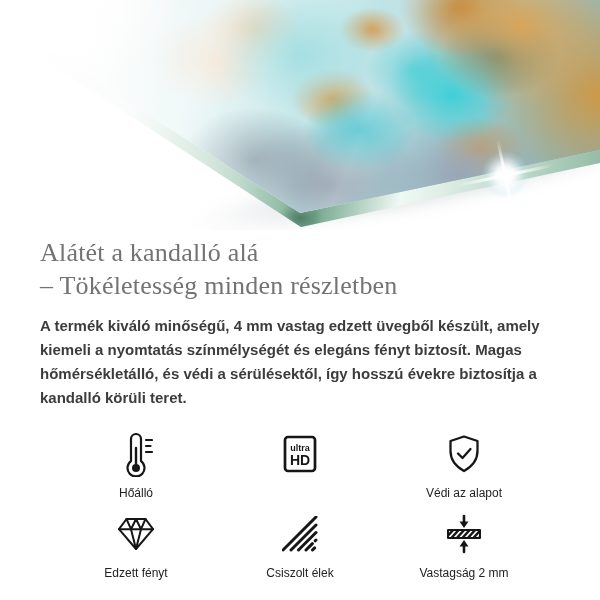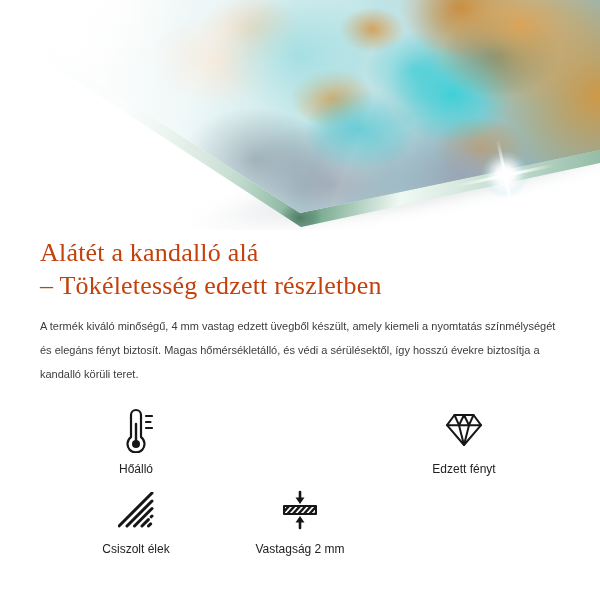--- a/index.html
+++ b/index.html
@@ -72,25 +72,25 @@
   }
   .sparkle .ray-v {
     left:-1.5px; top:-36px; width:3px; height:76px; transform:rotate(-12deg);
     background:linear-gradient(to bottom, rgba(255,255,255,0), #fff 42%, #fff 58%, rgba(255,255,255,0));
   }
 
   
   .content { padding:6px 40px 0 40px; }
   .title {
     font-family:"Liberation Serif","DejaVu Serif",serif;
-    font-size:26px; font-weight:400; color:#c2410c;
+    font-size:26px; font-weight:400; color:#737373;
     line-height:33px; margin:0 0 12px 0; letter-spacing:.2px;
   }
   .description {
-    font-size:11px; color:#3c3c3c; line-height:24px; margin:0; max-width:525px;
+    font-size:15px; color:#3c3c3c; line-height:24px; margin:0; max-width:525px;font-weight:bold;
   }
 
   
   .features {
     display:grid; grid-template-columns:repeat(3,1fr);
     row-gap:12px; margin-top:22px; padding:0 14px;
   }
   .feature { display:flex; flex-direction:column; align-items:center; }
   .feature .icon { height:44px; display:flex; align-items:center; justify-content:center; }
   .feature .label { margin-top:10px; font-size:12px; color:#222; line-height:14px; text-align:center; }
@@ -110,41 +110,57 @@
   <div class="sparkle">
     <div class="glow"></div>
     <div class="ray ray-h"></div>
     <div class="ray ray-v"></div>
   </div>
 </div>
 
 <div class="content">
   <h1 class="title">
     <span>Alátét a kandalló alá</span><br>
-    <span>– Tökéletesség edzett részletben</span>
+    <span>– Tökéletesség minden részletben</span>
   </h1>
   <p class="description">A termék kiváló minőségű, 4 mm vastag edzett üvegből készült, amely kiemeli a nyomtatás színmélységét és elegáns fényt biztosít. Magas hőmérsékletálló, és védi a sérülésektől, így hosszú évekre biztosítja a kandalló körüli teret.</p>
 
   <div class="features">
 
     <div class="feature">
       <div class="icon">
         <svg width="34" height="46" viewBox="0 0 34 46">
           <path d="M12 8 A5 5 0 0 1 22 8 L22 30.1 A8.5 8.5 0 1 1 12 30.1 Z" stroke-width="2.2"></path>
           <line x1="17" y1="17" x2="17" y2="33" stroke-width="2.4"></line>
           <circle class="solid" cx="17" cy="37" r="4"></circle>
           <path d="M27 9 h6 M27 15 h4.5 M27 21 h6" stroke-width="2.2"></path>
         </svg>
       </div>
       <div class="label">Hőálló</div>
     </div>
 
     <div class="feature">
-    </div>
-
+      <div class="icon">
+        <svg width="34" height="38" viewBox="0 0 34 38">
+          <rect x="2" y="2" width="30" height="34" rx="3" stroke-width="2.7"></rect>
+          <text x="17" y="15.5" font-size="9" text-anchor="middle">ultra</text>
+          <text x="17" y="30" font-size="14" text-anchor="middle">HD</text>
+        </svg>
+      </div>
+    </div>
+
+    <div class="feature">
+      <div class="icon">
+        <svg width="34" height="40" viewBox="0 0 34 40">
+          <path d="M17 2.5 L30.5 7 V17 C30.5 26.5 25 32.5 17 37 C9 32.5 3.5 26.5 3.5 17 V7 Z" stroke-width="2.3"></path>
+          <path d="M11 19.5 L15.5 24 L23.5 15" stroke-width="2.3"></path>
+        </svg>
+      </div>
+      <div class="label">Védi az alapot</div>
+    </div>
 
     <div class="feature">
       <div class="icon">
         <svg width="40" height="36" viewBox="0 0 40 36">
           <path d="M10.5 3 H29.5 L37 13.2 L20 33 L3 13.2 Z" stroke-width="2"></path>
           <path d="M3 13.2 H37" stroke-width="2"></path>
           <path d="M10.5 3 L15 13.2 L20 3 L25 13.2 L29.5 3" stroke-width="2"></path>
           <path d="M15 13.2 L20 33 L25 13.2" stroke-width="2"></path>
         </svg>
       </div>

